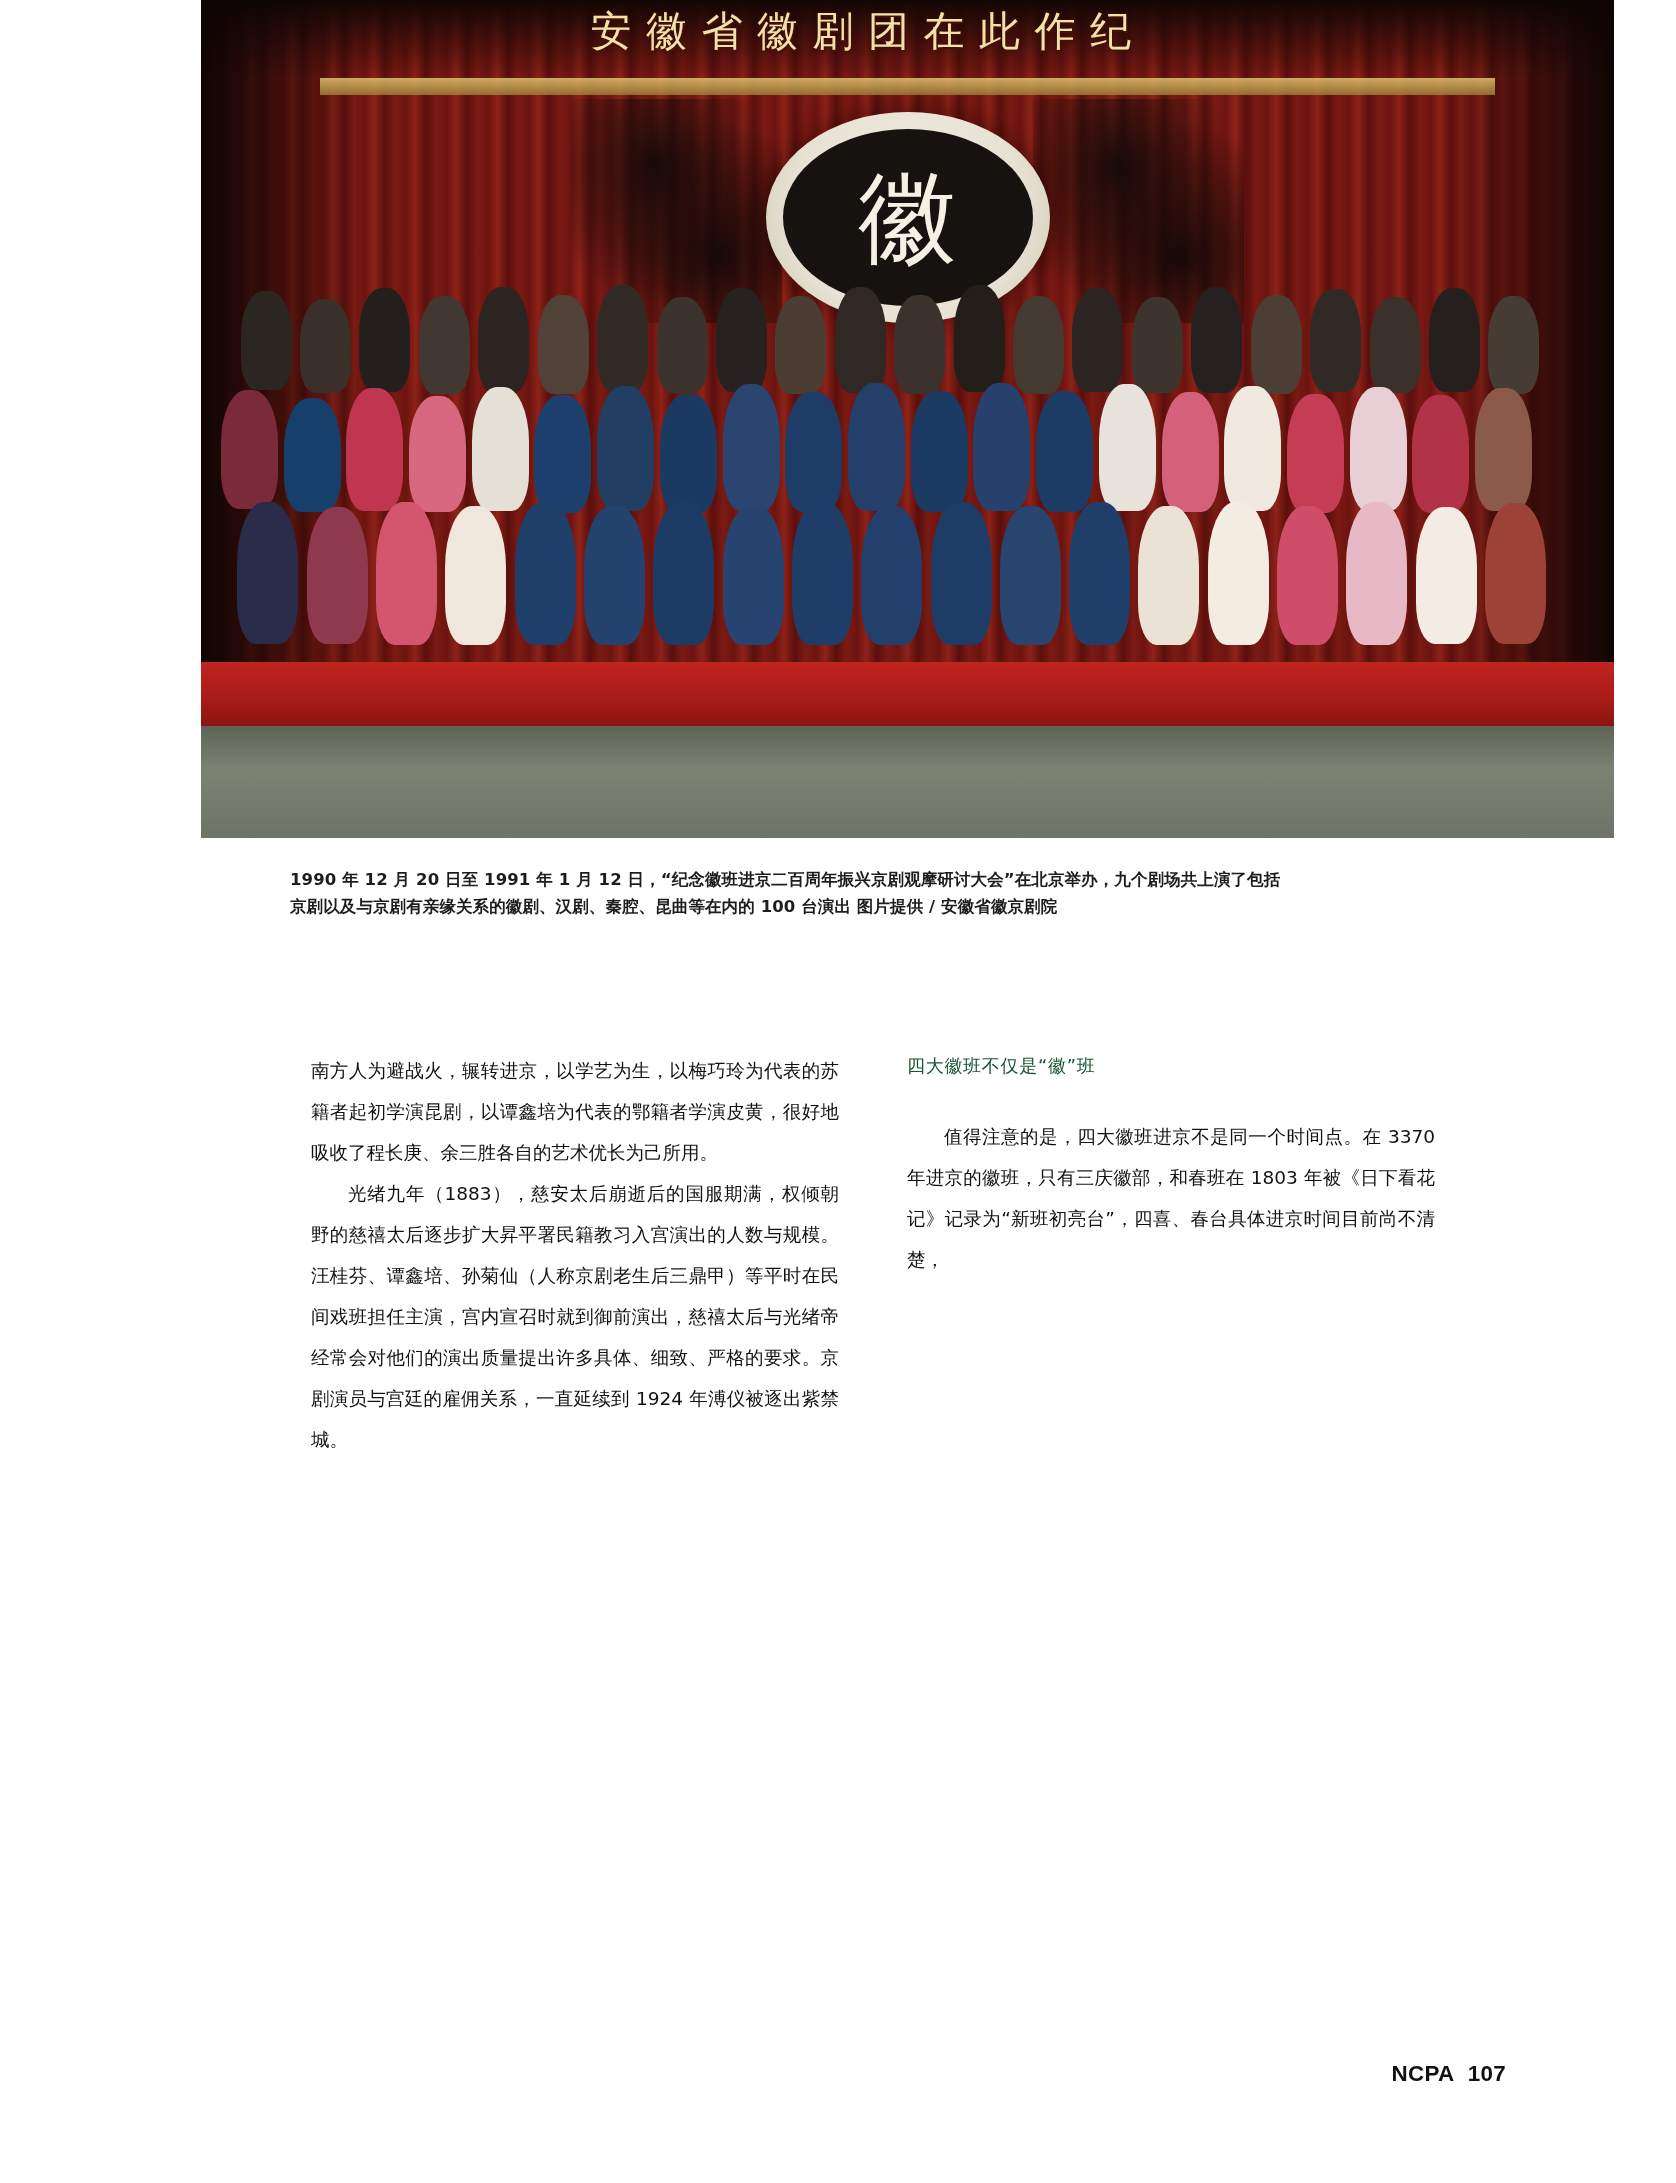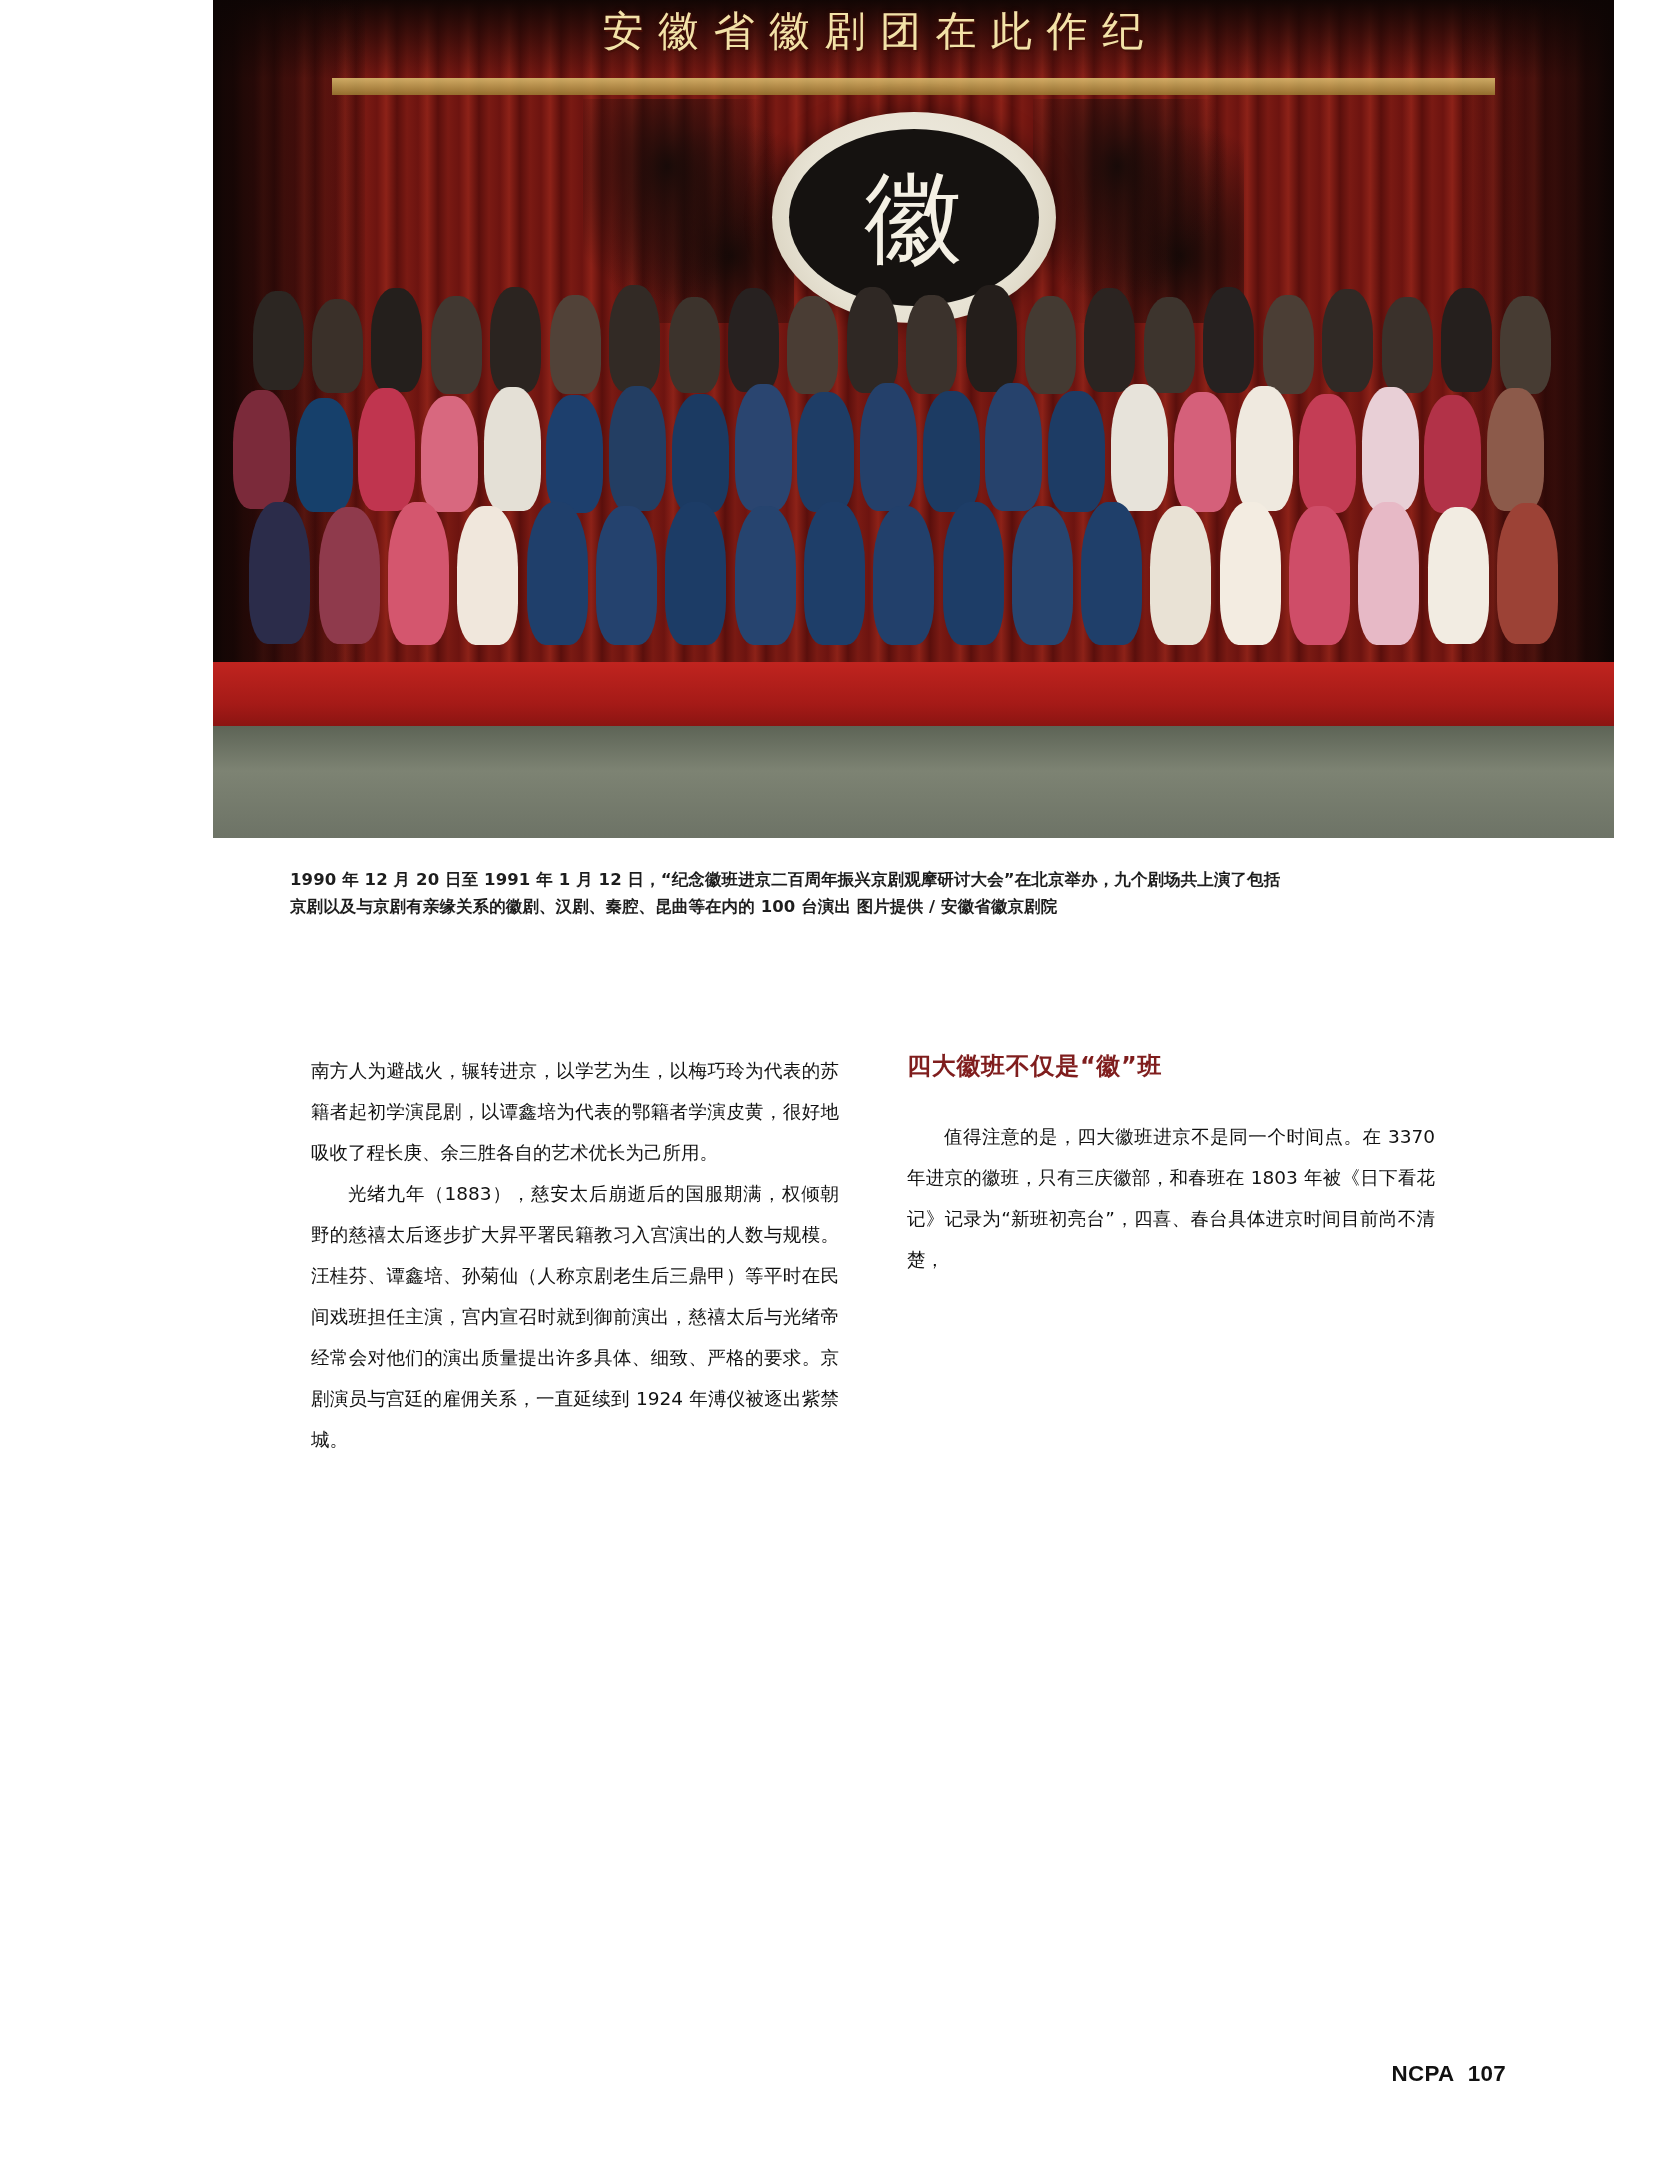--- a/index.html
+++ b/index.html
@@ -28,21 +28,20 @@
     left: 201px;
     top: 0px;
     width: 1413px;
     height: 838px;
   }
   .photo {
     position: absolute;
     inset: 0;
     overflow: hidden;
     background: #0f766e;
-    margin-left: 12px;
   }
   
   .curtain {
     position: absolute;
     left: 0; top: 0; right: 0; height: 710px;
     background:
       repeating-linear-gradient(90deg,
         #6d1410 0px, #8d2218 9.2px, #5a0f0c 20px, #7a1a13 30px, #6d1410 41px),
       linear-gradient(180deg, #7b1d14 0%, #51100c 55%, #2d0806 100%);
   }
@@ -165,25 +164,25 @@
   .col-right { left: 885px; }
 
   .col p {
     margin: 0;
     text-indent: 0;
   }
   .col p.indent { text-indent: 37px; }
 
   .subhead {
     font-family: "DejaVu Sans", sans-serif;
-    font-size: 24px;
-    font-weight: bold;
+    font-size: 18px;
+    font-weight: normal;
     line-height: 32px;
     margin: 0 0 34px 0;
-    color: #7f1d1d;
+    color: #14532d;
     letter-spacing: 0.7px;
   }
 
   
   .footer {
     position: absolute;
     right: 170px;
     top: 2061px;
     font-family: "Liberation Sans", sans-serif;
     font-size: 22.4px;

